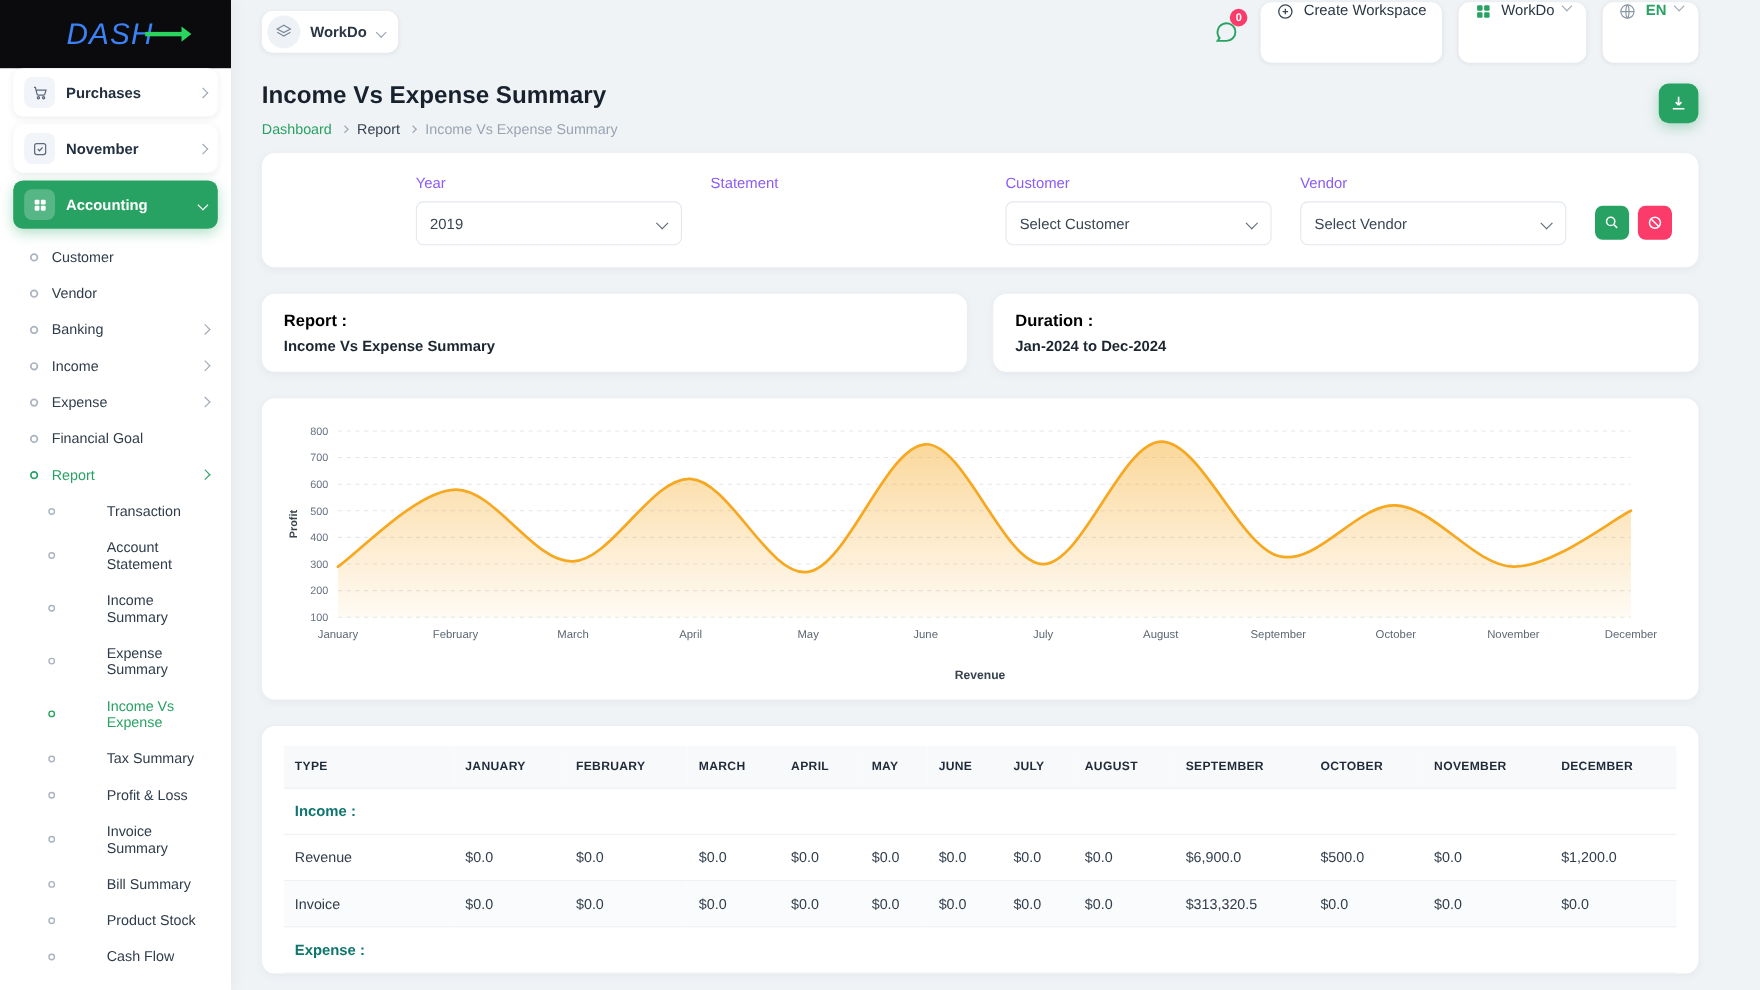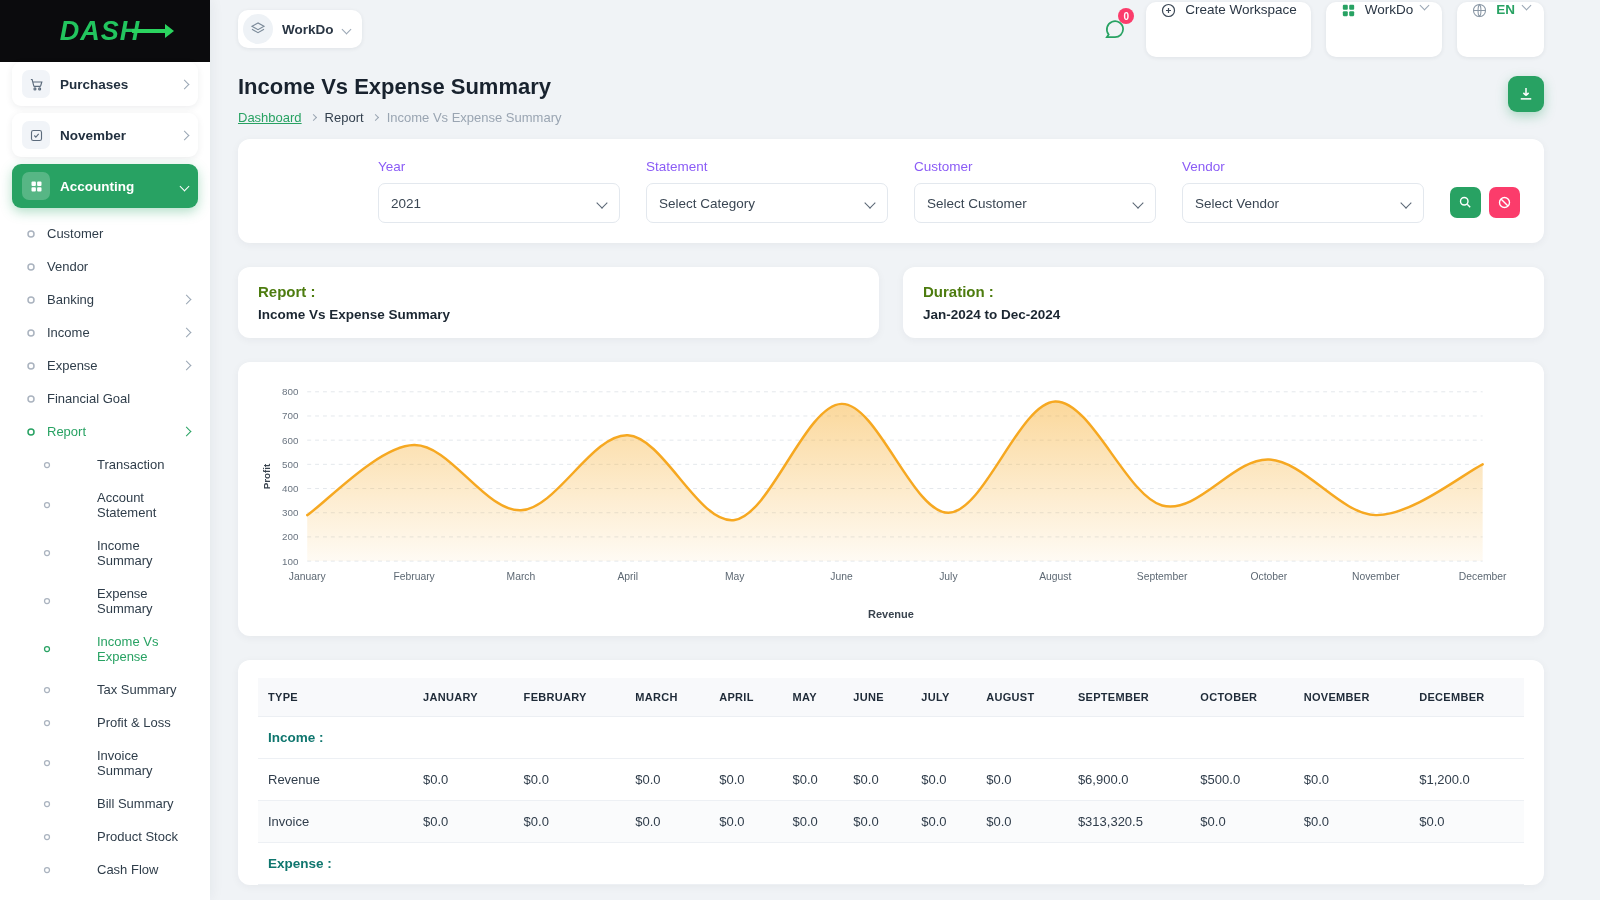--- a/index.html
+++ b/index.html
@@ -12,21 +12,21 @@
     --card-shadow:0 2px 8px rgba(30,40,55,.05);
   }
   *{box-sizing:border-box;margin:0;padding:0;}
   html,body{width:1600px;height:900px;overflow:hidden;}
   body{background:#f0f3f6;font-family:"Liberation Sans",sans-serif;}
   .app{display:flex;width:1600px;height:900px;}
 
   
   .sidebar{width:210px;flex-shrink:0;background:#fff;box-shadow:0 0 14px rgba(35,46,60,.07);overflow:hidden;}
   .logo-head{height:62px;background:#0b0b0d;display:flex;align-items:center;justify-content:center;}
-  .logo{position:relative;font-style:italic;font-weight:700;font-size:27px;letter-spacing:1px;color:#22c55e;padding-right:10px;}
+  .logo{position:relative;font-style:italic;font-weight:400;font-size:27px;letter-spacing:1px;color:#3b82f6;padding-right:10px;}
   .logo-arrow{position:absolute;right:-16px;top:50%;margin-top:-2px;width:34px;height:4px;background:#2bd45f;}
   .logo-arrow::after{content:'';position:absolute;right:-8px;top:-5px;border-left:9px solid #2bd45f;border-top:7px solid transparent;border-bottom:7px solid transparent;}
   .side-nav{padding:0 12px;}
   .side-item{display:flex;align-items:center;gap:10px;padding:8px 10px;border-radius:9px;margin-bottom:7px;cursor:pointer;background:#fff;box-shadow:0 2px 7px rgba(25,39,52,.08);}
   .icon-box{width:28px;height:28px;border-radius:7px;background:#f1f4f8;display:flex;align-items:center;justify-content:center;color:#5c6b7c;flex-shrink:0;}
   .icon-box svg{width:15px;height:15px;display:block;}
   .side-label{font-size:13.5px;font-weight:600;color:#22303f;flex:1;}
   .side-item.active{background:var(--accent);box-shadow:0 4px 12px rgba(40,162,99,.35);}
   .side-item.active .icon-box{background:rgba(255,255,255,.22);color:#fff;}
   .side-item.active .side-label{color:#fff;}
@@ -60,21 +60,21 @@
   .pill-btn svg{width:17px;height:17px;}
   .icon-green{color:var(--accent);}
   .icon-slate{color:#3c4856;}
   .icon-gray{color:#8a97a5;}
   .lang-text{color:var(--accent);font-weight:700;}
 
   .content{padding:10px 56px 0 28px;}
   .page-head{display:flex;align-items:flex-start;justify-content:space-between;}
   .page-title{font-size:22px;font-weight:700;color:var(--text-dark);margin:6px 0 10px;}
   .breadcrumb{display:flex;align-items:center;font-size:13px;gap:9px;}
-  .bc-link{color:var(--accent);cursor:pointer;text-decoration:underline;}
+  .bc-link{color:var(--accent);cursor:pointer;}
   .bc-mid{color:#323f4d;cursor:pointer;}
   .bc-current{color:var(--text-soft);}
   .bc-sep{width:5px;height:5px;border-right:1.5px solid #9aa5b2;border-bottom:1.5px solid #9aa5b2;transform:rotate(-45deg);}
   .dl-btn{width:36px;height:36px;border-radius:9px;background:var(--accent);border:none;color:#fff;display:flex;align-items:center;justify-content:center;cursor:pointer;box-shadow:0 4px 12px rgba(40,162,99,.35);margin-top:8px;}
   .dl-btn svg{width:18px;height:18px;}
 
   .card{background:#fff;border-radius:12px;box-shadow:var(--card-shadow);}
 
   .filter-card{margin-top:14px;padding:20px 24px;display:flex;justify-content:flex-end;align-items:flex-start;gap:26px;}
   .field{width:242px;}
@@ -82,21 +82,21 @@
   .select{position:relative;height:40px;border:1px solid #e3e8ee;border-radius:7px;background:#fff;display:flex;align-items:center;padding:0 30px 0 12px;font-size:13.5px;color:#3a4653;cursor:pointer;}
   .select::after{content:'';position:absolute;right:13px;top:15px;width:7px;height:7px;border-right:1.6px solid #5a6675;border-bottom:1.6px solid #5a6675;transform:rotate(45deg);}
   .filter-actions{display:flex;gap:8px;align-self:flex-end;margin-bottom:5px;}
   .sq-btn{width:31px;height:31px;border-radius:7px;border:none;display:flex;align-items:center;justify-content:center;color:#fff;cursor:pointer;}
   .sq-btn svg{width:15px;height:15px;}
   .sq-btn.search{background:var(--accent);}
   .sq-btn.reset{background:var(--danger);}
 
   .summary-row{display:flex;gap:24px;margin-top:24px;}
   .summary-card{flex:1;padding:16px 20px;}
-  .summary-label{font-size:15px;font-weight:700;color:#4d7c0f;margin-bottom:7px;}
+  .summary-label{font-size:15px;font-weight:700;color:#000000;margin-bottom:7px;}
   .summary-value{font-size:13.5px;font-weight:700;color:#1b2631;}
 
   .chart-card{margin-top:24px;padding:16px 18px 8px;}
   .chart-card svg{width:100%;display:block;}
   .chart-card svg text{font-family:"Liberation Sans",sans-serif;}
   .months-label{text-align:center;font-size:11px;font-weight:700;color:#39434e;padding:2px 0 8px;}
 
   .table-card{margin-top:24px;padding:18px 20px 0;overflow:hidden;}
   table{width:100%;border-collapse:collapse;}
   thead th{background:#f8f9fb;font-size:11px;font-weight:700;letter-spacing:.3px;color:#1f2b38;text-align:left;padding:13px 10px;white-space:nowrap;border-bottom:1px solid #eceff3;}
@@ -372,28 +372,25 @@
               <path d="M12 4v10m0 0 3.5-3.5M12 14 8.5 10.5"></path>
               <path d="M5 18.5h14"></path>
             </svg>
         </button>
       </div>
 
       <section class="card filter-card">
         <div class="field">
           <div class="field-label">Year</div>
           <div class="select">
-            <span>2021</span>
+            <span>2019</span>
           </div>
         </div>
         <div class="field">
           <div class="field-label">Statement</div>
-          <div class="select">
-            <span>Select Category</span>
-          </div>
         </div>
         <div class="field">
           <div class="field-label">Customer</div>
           <div class="select">
             <span>Select Customer</span>
           </div>
         </div>
         <div class="field">
           <div class="field-label">Vendor</div>
           <div class="select">

